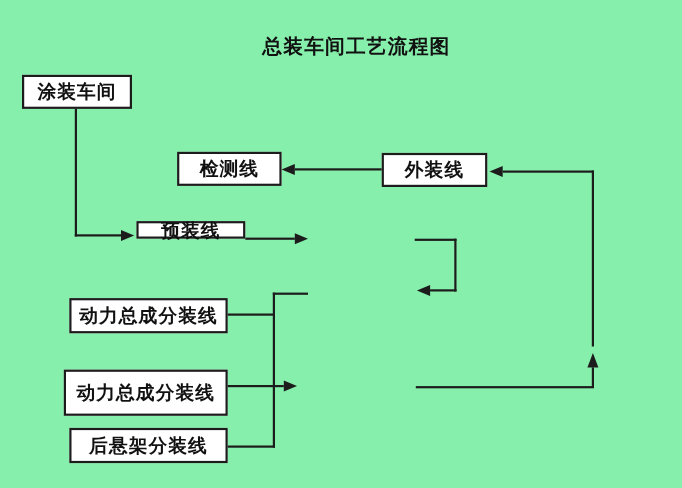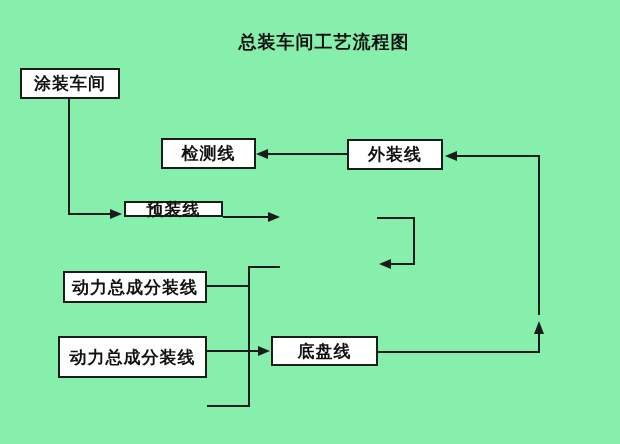--- a/index.html
+++ b/index.html
@@ -65,22 +65,22 @@
   </div>
   <div class="node" style="left:124px; top:201px; width:99px;  height:16px;">
     <span>预装线</span>
   </div>
   <div class="node" style="left:63px;  top:271px; width:144px; height:32px;">
     <span>动力总成分装线</span>
   </div>
   <div class="node" style="left:58px;  top:336px; width:149px; height:42px;">
     <span>动力总成分装线</span>
   </div>
-  <div class="node" style="left:271px; top:336px; width:107px; height:30px;">
-    <span>底盘线</span>
+  <div class="node" style="left:63px;  top:389px; width:144px; height:32px;">
+    <span>后悬架分装线</span>
   </div>
 
   <div class="line" style="left:68px; top:99px; width:2px; height:116px;"></div>
   <div class="line" style="left:68px; top:213px; width:42px; height:2px;"></div>
   <div class="arr arr-r" style="left:110px; top:209px;"></div>
 
   <div class="line" style="left:223px; top:216px; width:45px; height:2px;"></div>
   <div class="arr arr-r" style="left:268px; top:212px;"></div>
 
   <div class="line" style="left:377px; top:217px; width:38px; height:2px;"></div>

